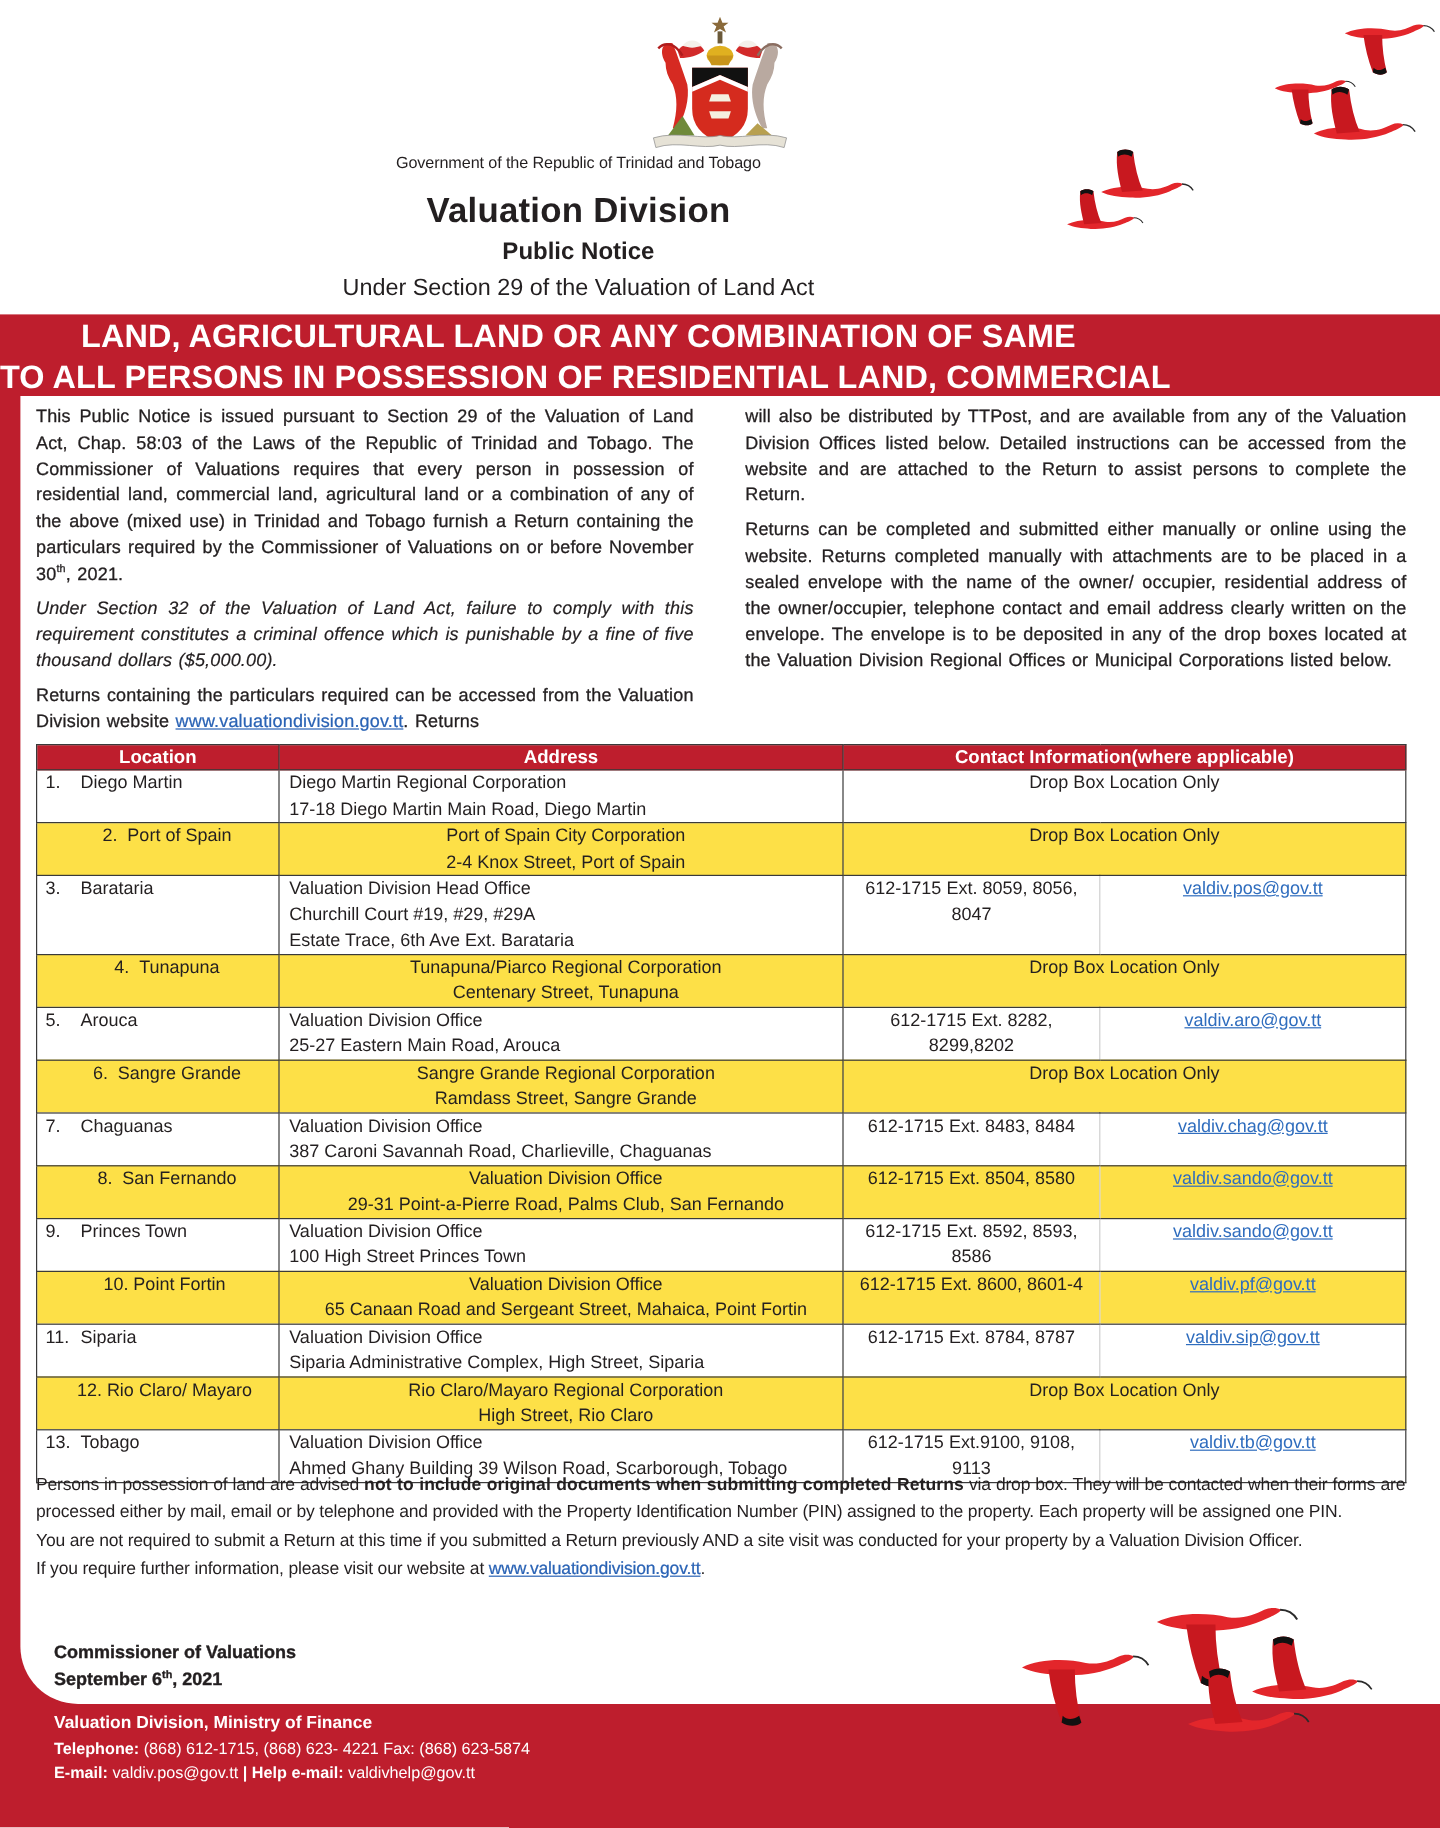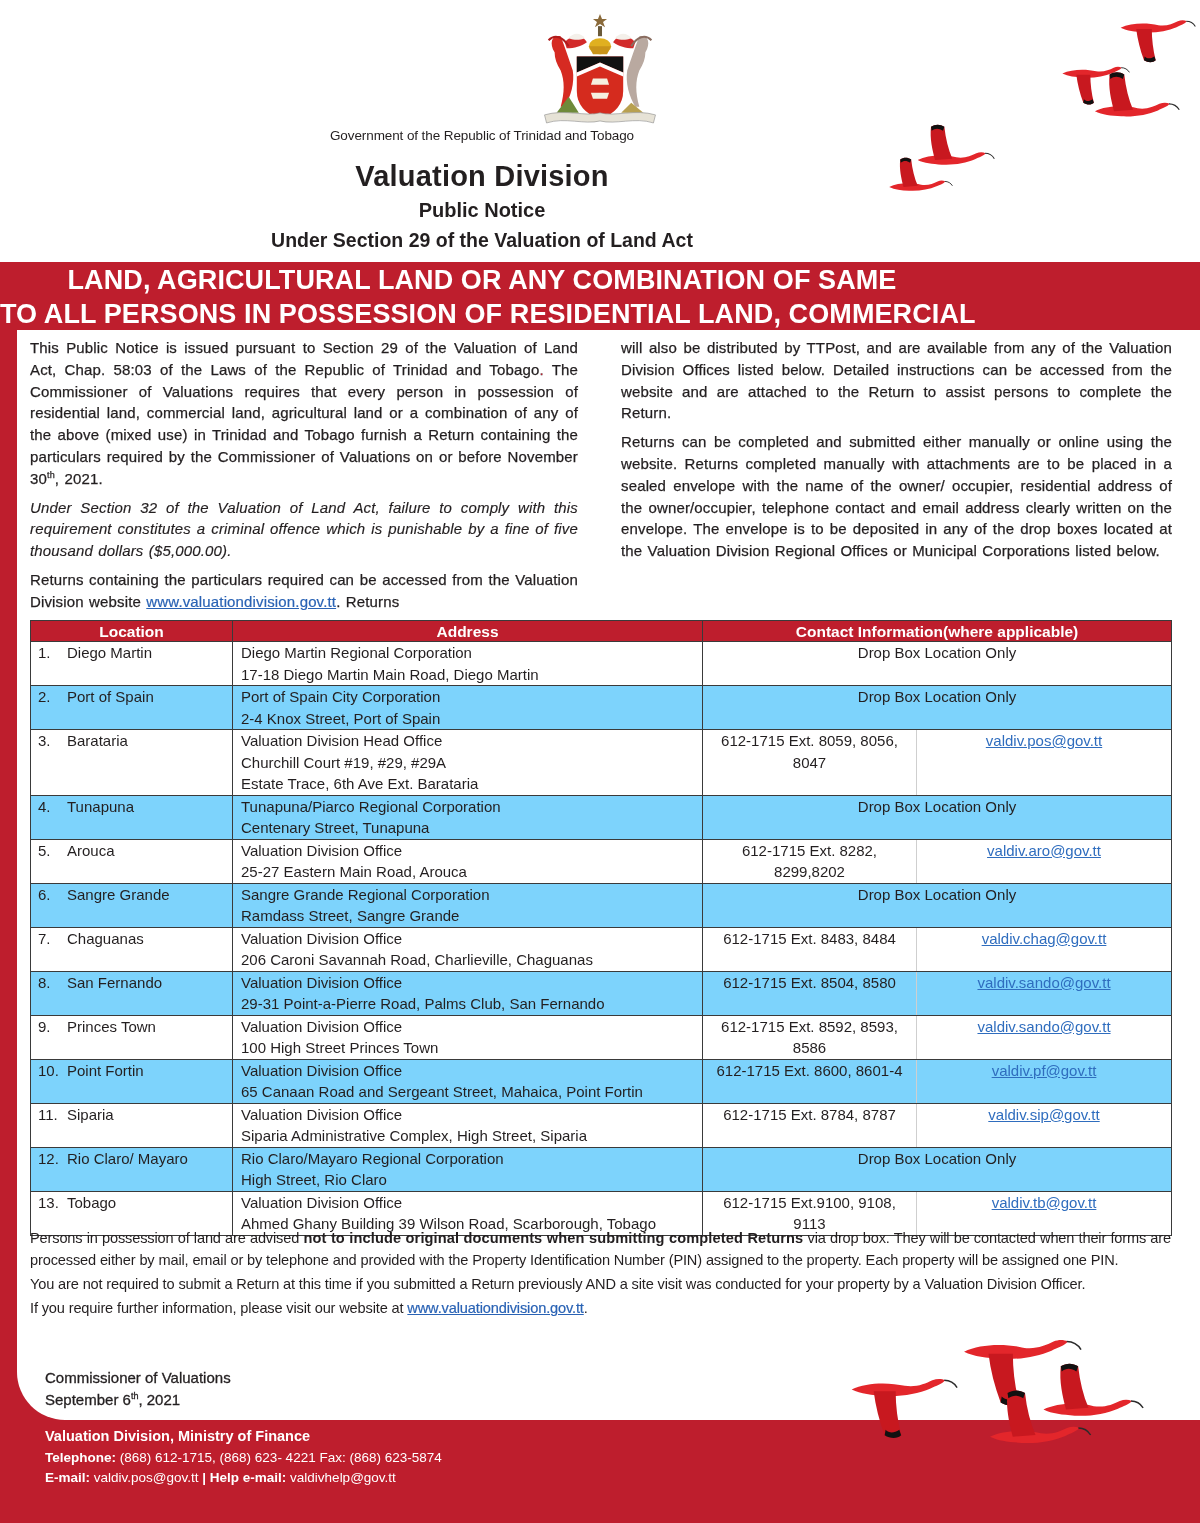--- a/index.html
+++ b/index.html
@@ -9,21 +9,21 @@
     font-family:"Liberation Sans", sans-serif;
   }
   .abs { position:absolute; }
   .center-text { left:0; width:964px; text-align:center; }
 
   
   .coat { left:533px; top:12px; width:134px; height:116px; }
   .gov { top:128px; font-size:13.5px; letter-spacing:-0.1px; color:#231f20; }
   .title { top:160px; font-size:29px; font-weight:bold; letter-spacing:0.2px; }
   .subtitle { top:199px; font-size:20px; font-weight:bold; }
-  .section { top:229px; font-size:19.5px; font-weight:bold; }
+  .section { top:229px; font-size:19.5px; font-weight:normal; }
 
   
   .red-frame { left:0; top:262px; width:1200px; height:1261px; background:#BE1E2D; }
   .white-panel { left:17px; top:330px; width:1183px; height:1090px; background:#fff;
     border-bottom-left-radius:48px; }
   .banner { top:262px; height:68px; color:#fff; font-weight:bold; font-size:27px;
     line-height:34px; letter-spacing:0.1px; padding-top:1px; }
   .banner div { white-space:nowrap; }
 
   
@@ -36,36 +36,36 @@
   .red-dot { color:#BE1E2D; }
   sup { font-size:9px; line-height:0; vertical-align:super; }
   a.link { color:#2A63B5; text-decoration:underline; -webkit-text-stroke:0.2px #2A63B5; }
 
   
   table.loc { position:absolute; left:30px; top:620px; width:1141px; border-collapse:collapse;
     font-size:15px; line-height:21.5px; table-layout:fixed; }
   table.loc th { background:#BE1E2D; color:#fff; font-weight:bold; height:20px; line-height:19px;
     padding:0; font-size:15.5px; border:1px solid #3a3a3a; border-bottom:none; }
   table.loc td { border:1px solid #3a3a3a; vertical-align:top; padding:0; }
-  table.loc tr.shade td { background:#7dd3fc; }
+  table.loc tr.shade td { background:#fde047;text-align:center; }
   td.c-loc { padding-left:7px !important; white-space:nowrap; }
   td.c-loc .num { display:inline-block; width:29px; }
   td.c-addr { padding-left:8px !important; }
   td.c-phone { text-align:center; border-right:1px solid #cfcfcf !important; padding:0 4px !important; }
   td.c-email { text-align:center; border-left:1px solid #cfcfcf !important; }
   td.c-note { text-align:center; }
   td.c-email a { color:#2F6DBE; text-decoration:underline; }
   .addr-line { display:block; }
 
   
   .closing { left:30px; top:1228px; width:1141px; font-size:14.6px; line-height:21.7px;
     text-align:justify; letter-spacing:-0.15px; }
   .closing p { margin:0 0 2.5px 0; }
   .closing b { font-weight:bold; letter-spacing:0.1px; }
-  .sig { left:45px; top:1367px; font-size:15px; line-height:21.5px;
+  .sig { left:45px; top:1367px; font-size:15px; line-height:21.5px;font-weight:bold;
     -webkit-text-stroke:0.3px #231f20; }
 
   
   .footer { left:45px; top:1426px; color:#fff; font-size:13.5px; line-height:20px; }
   .footer .org { font-weight:bold; font-size:14.5px; margin-bottom:2px; }
   .footer b { font-weight:bold; }
 
   .birds { left:0; top:0; width:1200px; height:1523px; pointer-events:none; }
 </style>
 </head>
@@ -181,21 +181,21 @@
       <td class="c-addr">
           <span class="addr-line">Sangre Grande Regional Corporation</span>
           <span class="addr-line">Ramdass Street, Sangre Grande</span>
         </td>
       <td class="c-note" colspan="2">Drop Box Location Only</td>
     </tr>
     <tr>
       <td class="c-loc"><span class="num">7.</span><span>Chaguanas</span></td>
       <td class="c-addr">
           <span class="addr-line">Valuation Division Office</span>
-          <span class="addr-line">206 Caroni Savannah Road, Charlieville, Chaguanas</span>
+          <span class="addr-line">387 Caroni Savannah Road, Charlieville, Chaguanas</span>
         </td>
       <td class="c-phone">612-1715 Ext. 8483, 8484</td>
       <td class="c-email"><a>valdiv.chag@gov.tt</a></td>
     </tr>
     <tr class="shade">
       <td class="c-loc"><span class="num">8.</span><span>San Fernando</span></td>
       <td class="c-addr">
           <span class="addr-line">Valuation Division Office</span>
           <span class="addr-line">29-31  Point-a-Pierre Road, Palms Club, San Fernando</span>
         </td>

